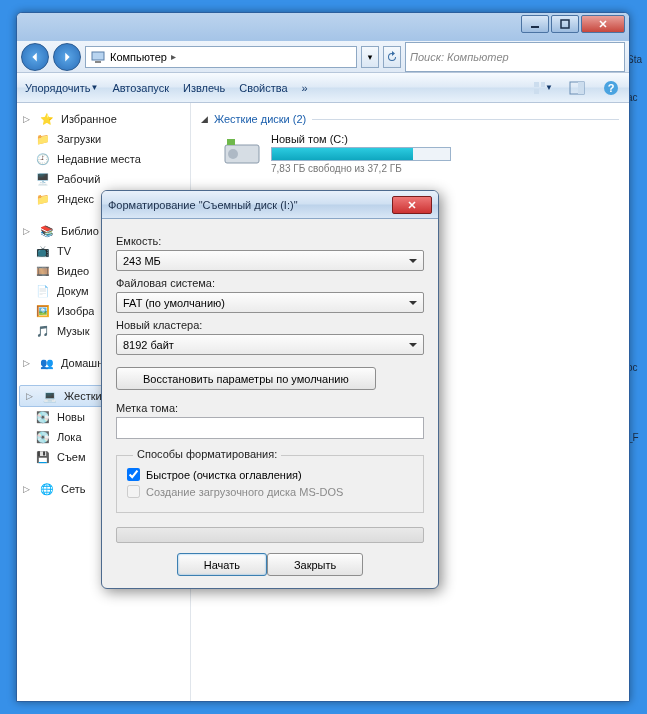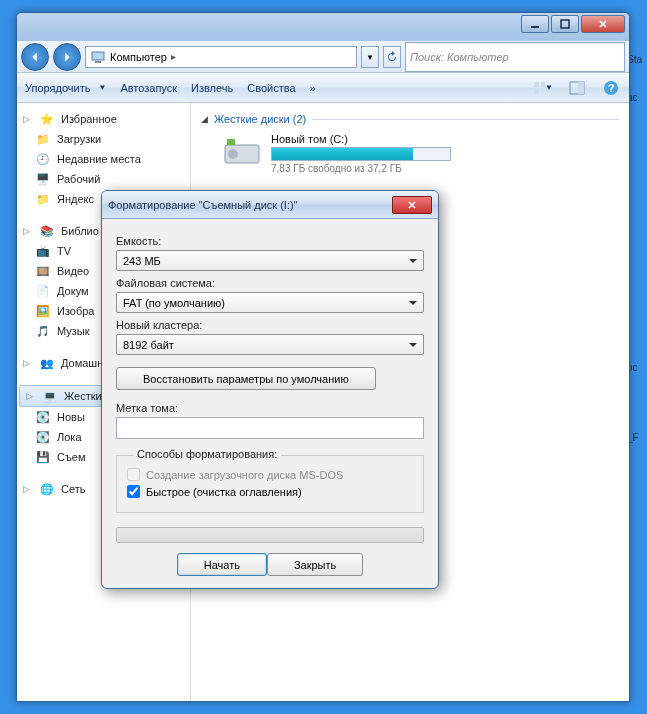--- a/index.html
+++ b/index.html
@@ -10,21 +10,21 @@
 .tbtn.close{width:44px;background:linear-gradient(#e9a09a,#c7473d)}
 .tbtn svg{width:10px;height:10px}
 .nav{height:32px;background:linear-gradient(#eef4fb,#dfe9f5);border-bottom:1px solid #b6c6da;display:flex;align-items:center;padding:0 4px;gap:4px}
 .navBtn{width:28px;height:28px;border-radius:50%;background:radial-gradient(#5ba7e8,#2a6db8);border:1px solid #2a5b92;display:flex;align-items:center;justify-content:center}
 .navBtn svg{width:14px;height:14px;fill:#fff}
 .crumb{flex:1;height:22px;background:#fff;border:1px solid #8ea8c4;display:flex;align-items:center;padding:0 4px;gap:4px}
 .crumb .arrow{color:#555;font-size:10px}
 .searchbox{width:220px;height:30px;background:#fff;border:1px solid #8ea8c4;display:flex;align-items:center;padding:0 4px;color:#888;font-style:italic}
 .drop{width:18px;height:22px;border:1px solid #8ea8c4;background:linear-gradient(#f5f9fd,#dbe7f4);display:flex;align-items:center;justify-content:center}
 .toolbar{height:30px;background:linear-gradient(#f7fbff,#dfeaf6 48%,#cfe0f1 52%,#e9f2fb);border-bottom:1px solid #b6c6da;display:flex;align-items:center;padding:0 8px;gap:14px;color:#13386a}
-.toolbar .item{display:flex;align-items:center;gap:8px}
+.toolbar .item{display:flex;align-items:center;gap:0}
 .toolbar .sp{flex:1}
 .toolbar .ico{width:20px;height:18px;display:flex;align-items:center;justify-content:center}
 .content{display:flex;height:calc(100% - 90px)}
 .sidebar{width:174px;background:#fff;border-right:1px solid #e0e5eb;padding:6px 0;overflow:hidden}
 .nav-li{display:flex;align-items:center;gap:6px;padding:2px 6px 2px 18px;color:#222;white-space:nowrap}
 .nav-li.hdr{padding-left:6px;font-weight:400}
 .nav-li.hdr .tw{width:10px;color:#777;font-size:9px}
 .nav-li.sel{background:linear-gradient(#e8f1fb,#cfe3f7);border:1px solid #a3c4e8;border-radius:2px;margin:0 2px}
 .nav-li .lbl{overflow:hidden;text-overflow:ellipsis}
 .icn{width:16px;height:16px;display:flex;align-items:center;justify-content:center}
@@ -284,28 +284,28 @@
 
     <div style="margin-top:12px">
       <button class="dlg-btn">Восстановить параметры по умолчанию</button>
     </div>
 
     <label style="margin-top:12px">Метка тома:</label>
     <input class="dlg-in" value="" style="">
 
     <div class="dlg-gs" style="margin-top:16px">
       <div class="legend">Способы форматирования:</div>
+      <div class="cb">
+          <input type="checkbox" checked="" style="">
+          <span>Быстрое (очистка оглавления)</span>
+        </div>
       <div class="cb dis">
           <input type="checkbox" disabled="" style="">
           <span>Создание загрузочного диска MS-DOS</span>
         </div>
-      <div class="cb">
-          <input type="checkbox" checked="" style="">
-          <span>Быстрое (очистка оглавления)</span>
-        </div>
     </div>
 
     <div class="prog"></div>
 
     <div class="dlg-actions">
       <button class="dlg-btn primary">Начать</button>
       <button class="dlg-btn">Закрыть</button>
     </div>
   </div>
 </div>

